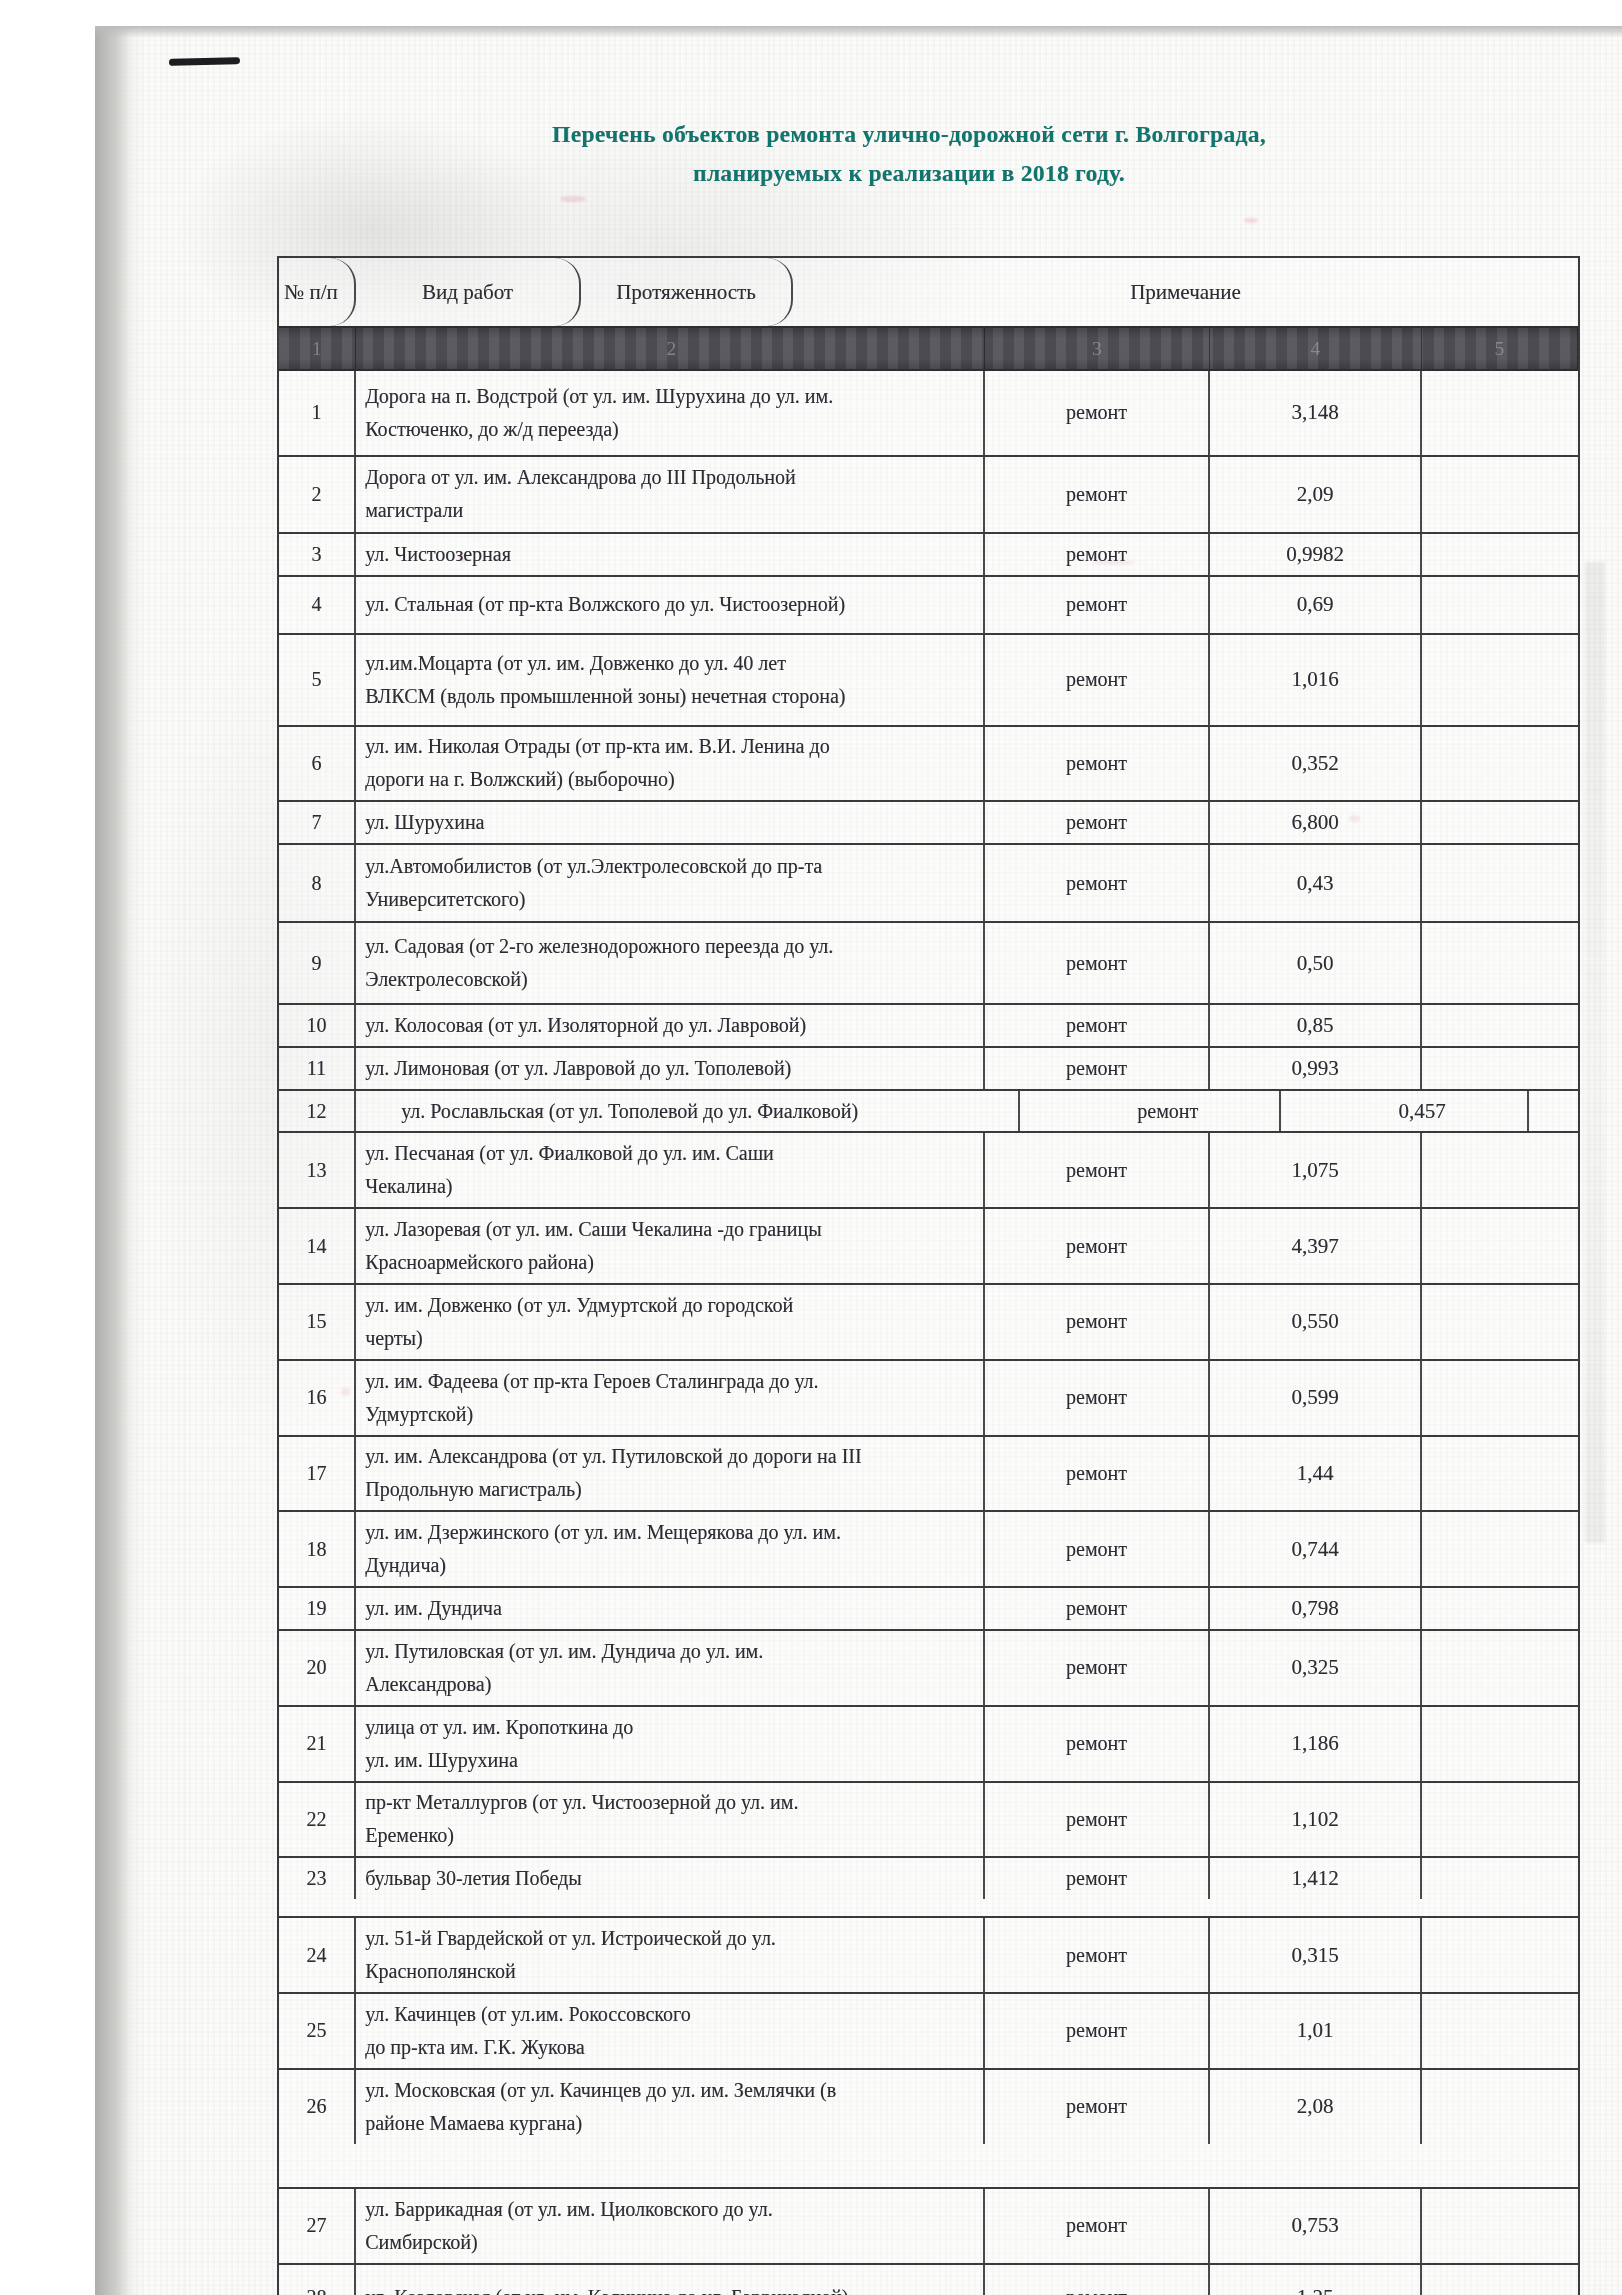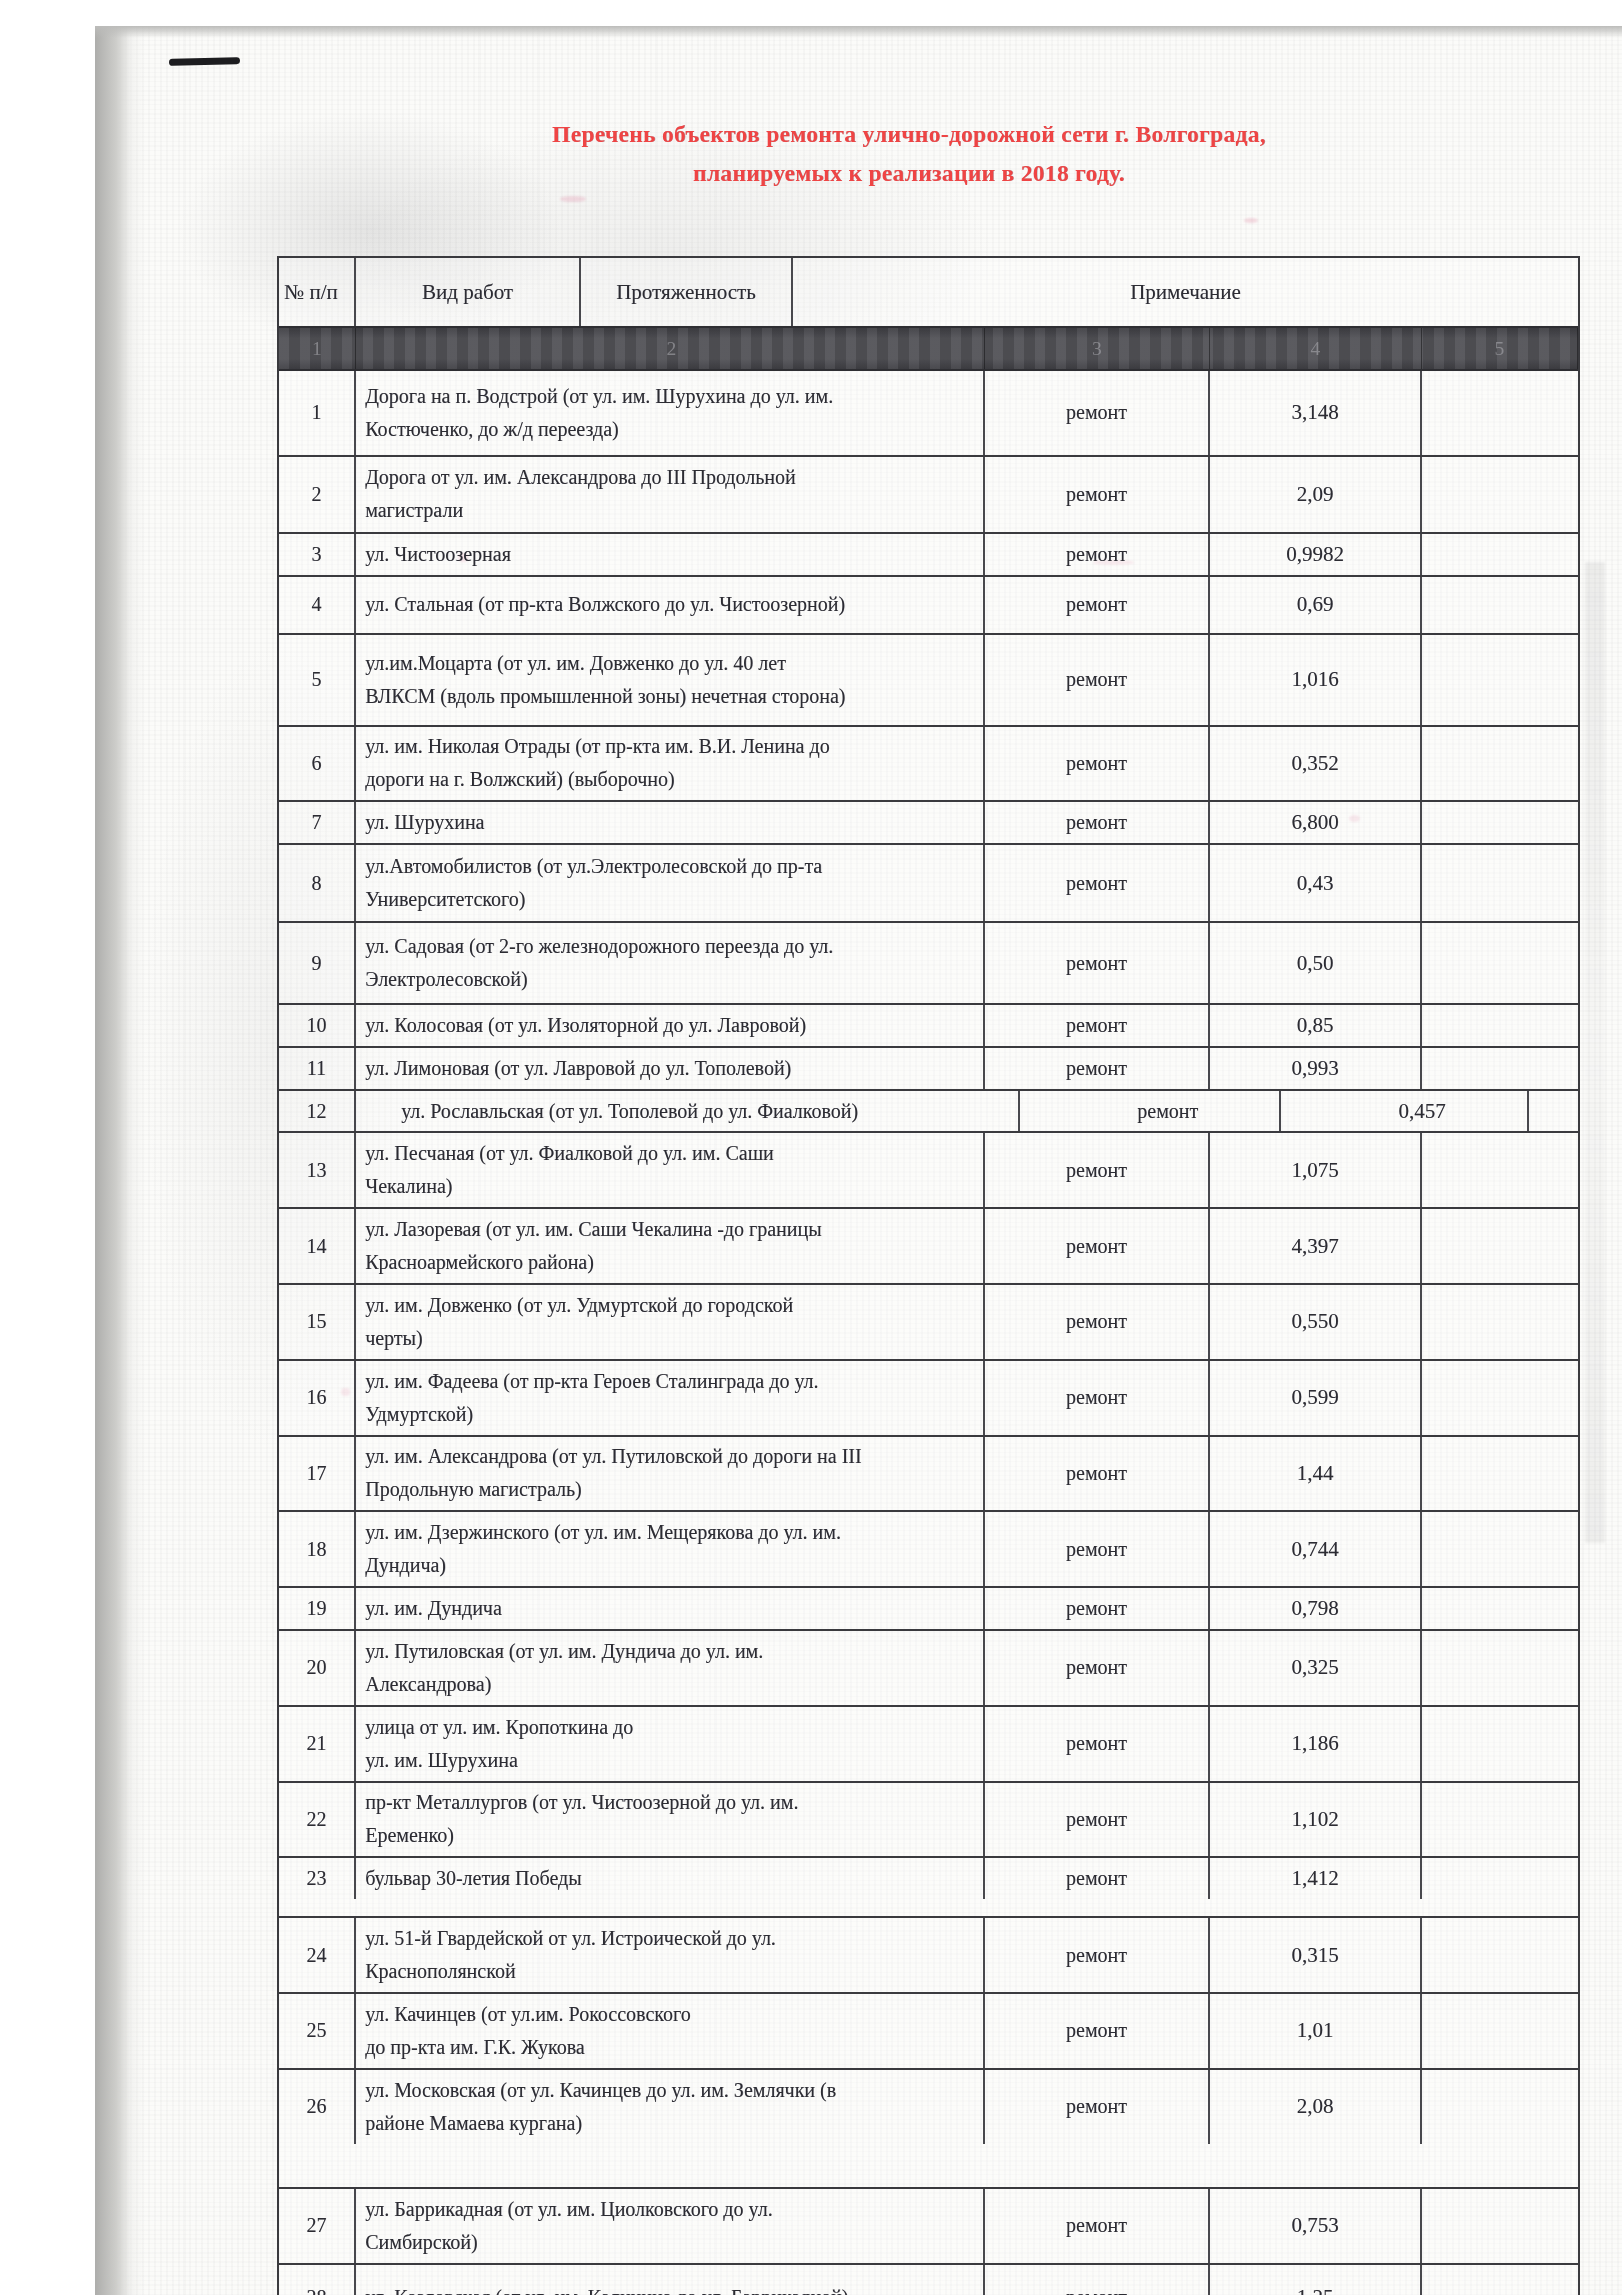--- a/index.html
+++ b/index.html
@@ -54,21 +54,21 @@
   .s1{left:560px;top:196px;width:26px;height:5.9px;background:rgba(224,128,158,.25);}
   .s2{left:1244px;top:218px;width:14.4px;height:5.2px;background:rgba(224,128,158,.28);}
   .s3{left:458px;top:553px;width:9.8px;height:8.5px;background:rgba(224,128,158,.26);}
   .s4{left:1093px;top:560px;width:41px;height:4.6px;background:rgba(224,128,158,.20);}
   .s5{left:1349px;top:815px;width:11px;height:6.5px;background:rgba(224,128,158,.22);}
   .s6{left:341px;top:1388px;width:8.5px;height:7.8px;background:rgba(224,128,158,.22);}
   
   .title{
     position:absolute;left:314px;top:115px;width:1190px;
     text-align:center;font-weight:bold;font-size:23.5px;line-height:39px;
-    color:#ef4444;letter-spacing:0.3px;
+    color:#0f766e;letter-spacing:0.3px;
     text-shadow:0.4px 0.4px 0.5px rgba(40,40,70,.35);
   }
   
   .table{
     position:absolute;left:277px;top:256px;width:1303px;
     border:2.6px solid var(--border);
     background:rgba(255,255,255,.25);
     box-shadow:0 1.3px 0 rgba(58,58,62,.35);
   }
   .trow,.thead,.band{display:flex;width:100%;}
@@ -79,21 +79,21 @@
     text-shadow:0.3px 0.3px 0.5px rgba(44,44,66,.38);
     display:flex;align-items:center;
   }
   .cell:last-child{border-right:none;}
   .c-num{width:77px;justify-content:center;text-align:center;}
   .c-name{width:629px;justify-content:flex-start;text-align:left;white-space:pre-line;padding-left:9.2px;}
   .c-work{width:225px;justify-content:center;text-align:center;}
   .c-len{width:212px;justify-content:center;text-align:center;font-size:21px;}
   .c-note{flex:1;justify-content:center;}
   .thead{min-height:68px;}
-  .thead .cell{font-size:21px;justify-content:center;text-align:center;}
+  .thead .cell{font-size:21px;justify-content:center;text-align:center;border-radius:26px;}
   .thead .c-num{justify-content:flex-start;text-align:left;padding-left:5.2px;}
   .band{
     min-height:38px;
     background:
       repeating-linear-gradient(90deg,rgba(255,255,255,.05) 0 10.5px,rgba(0,0,0,.08) 10.5px 21px),
       linear-gradient(180deg,#3f3f44,var(--band) 25%,var(--band) 75%,#404045);
     border-top:2px solid #2e2e32;border-bottom:2.6px solid #2e2e32;
   }
   .band .cell{
     border-right:1.3px solid rgba(20,20,22,.55);

